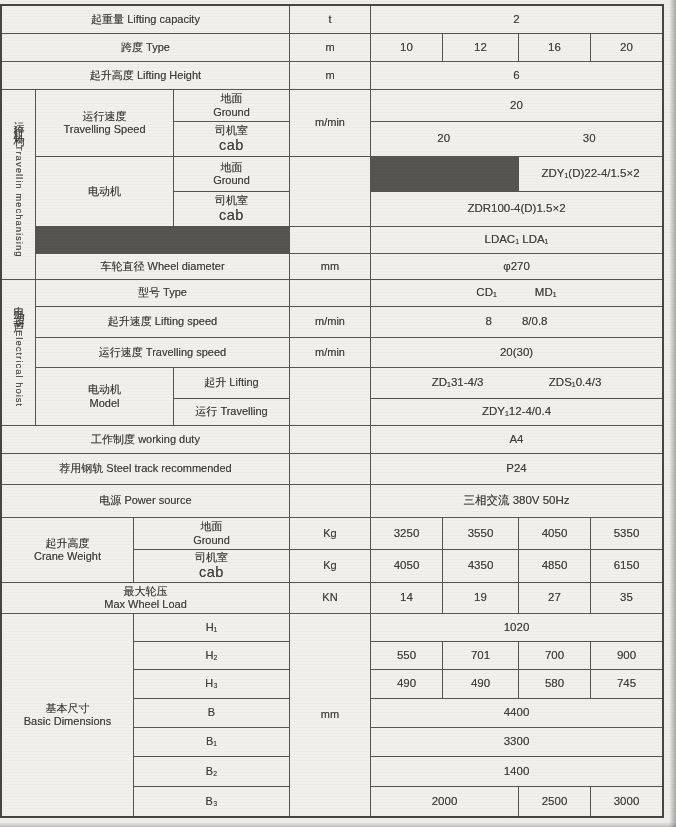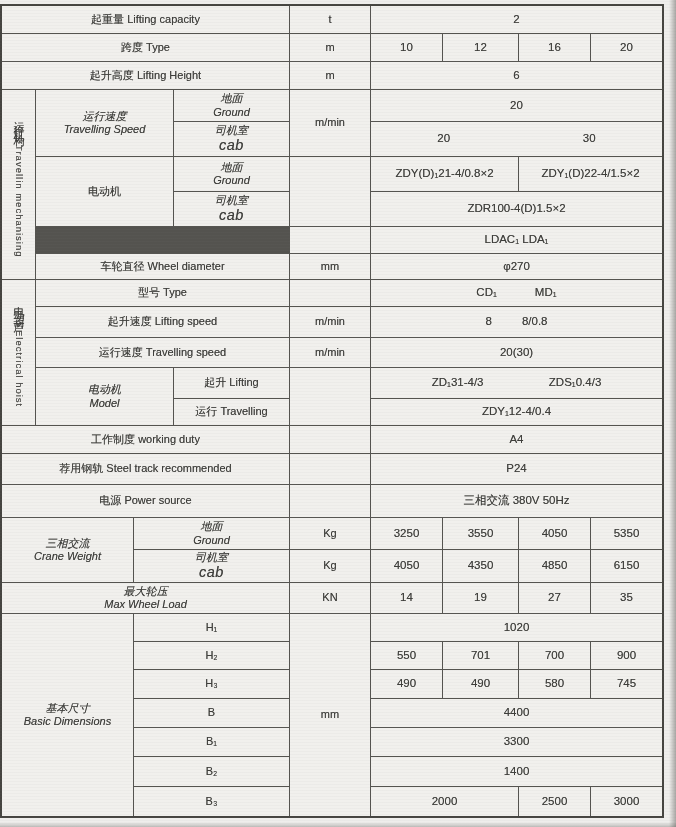--- a/index.html
+++ b/index.html
@@ -19,21 +19,21 @@
     background:#54534f;
     border:2px solid #454440;
   }
   .cell{
     background:#f1f0ed;
     display:flex;align-items:center;justify-content:center;
     color:#3e3e3b;font-size:11px;line-height:1.2;
     text-shadow:0 0 .5px rgba(62,62,58,.65);
     white-space:nowrap;
   }
-  .two-line{flex-direction:column;font-style:italic;}
+  .two-line{flex-direction:column;}
   .two-line .ln{display:block;text-align:center;}
   .cab-big{font-size:14.5px;letter-spacing:.5px;}
   .val{font-size:11.5px;}
   .halves{padding:0;}
   .halves .half{flex:1;text-align:center;font-size:11.5px;}
   .pair{display:flex;align-items:center;justify-content:center;}
   .pair-tight{gap:30px;}
   .pair-mid{gap:38px;}
   .pair-wide{justify-content:space-around;padding:0 28px;}
   .vstrip{padding:4px 0;}
@@ -100,21 +100,20 @@
       <span class="half">20</span>
       <span class="half">30</span>
     </div>
 
     <div class="cell" style="grid-area:6/2/8/4">电动机</div>
     <div class="cell two-line" style="grid-area:6/4/7/5">
       <span class="ln">地面</span>
       <span class="ln">Ground</span>
     </div>
     <div class="cell" style="grid-area:6/5/8/6"></div>
-    <div class="cell val" style="grid-area:6/6/7/8">ZDY(D)₁21-4/0.8×2</div>
     <div class="cell val" style="grid-area:6/8/7/10">ZDY₁(D)22-4/1.5×2</div>
     <div class="cell two-line" style="grid-area:7/4/8/5">
       <span class="ln">司机室</span>
       <span class="ln cab-big">cab</span>
     </div>
     <div class="cell val" style="grid-area:7/6/8/10">ZDR100-4(D)1.5×2</div>
 
     <div class="cell" style="grid-area:8/5/9/6"></div>
     <div class="cell" style="grid-area:9/2/10/5">车轮直径 Wheel diameter</div>
 
@@ -165,21 +164,21 @@
 
     <div class="cell" style="grid-area:16/1/17/5">荐用钢轨 Steel track recommended</div>
     <div class="cell" style="grid-area:16/5/17/6"></div>
     <div class="cell val" style="grid-area:16/6/17/10">P24</div>
 
     <div class="cell" style="grid-area:17/1/18/5">电源 Power source</div>
     <div class="cell" style="grid-area:17/5/18/6"></div>
     <div class="cell val" style="grid-area:17/6/18/10">三相交流 380V 50Hz</div>
 
     <div class="cell two-line" style="grid-area:18/1/20/3">
-      <span class="ln">三相交流</span>
+      <span class="ln">起升高度</span>
       <span class="ln">Crane Weight</span>
     </div>
     <div class="cell two-line" style="grid-area:18/3/19/5">
       <span class="ln">地面</span>
       <span class="ln">Ground</span>
     </div>
     <div class="cell" style="grid-area:18/5/19/6">Kg</div>
     <div class="cell val" style="grid-area:18/6/19/7">3250</div>
     <div class="cell val" style="grid-area:18/7/19/8">3550</div>
     <div class="cell val" style="grid-area:18/8/19/9">4050</div>

